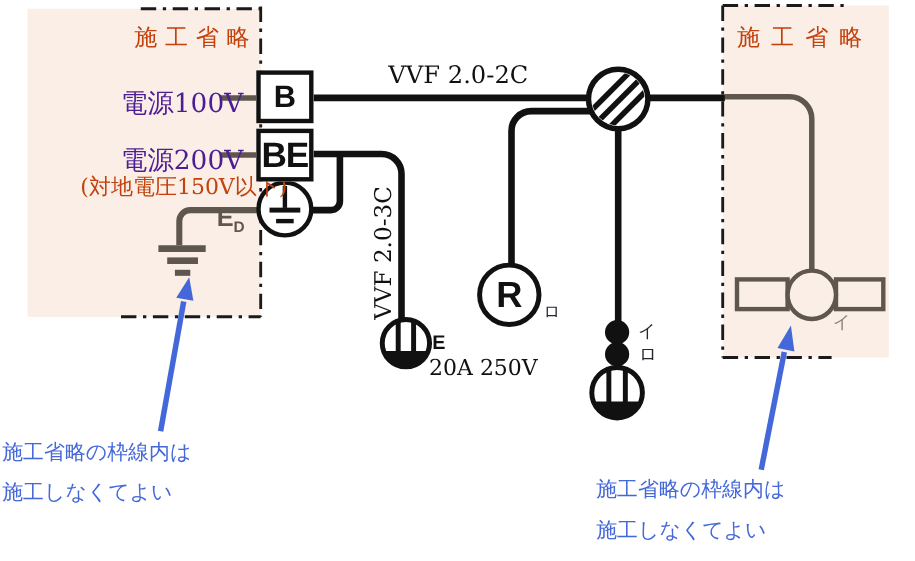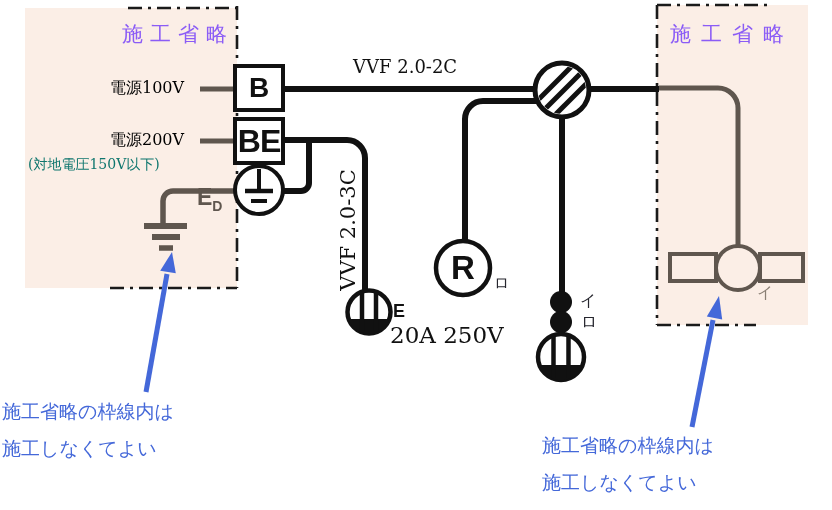--- a/index.html
+++ b/index.html
@@ -2,25 +2,25 @@
 <html><head>
 <meta charset="utf-8">
 <style>
   html,body{margin:0;padding:0;background:#fff;}
   #stage{
     position:relative;width:832px;height:510px;background:#ffffff;overflow:hidden;
     font-family:"DejaVu Serif","Liberation Serif",serif;
   }
   #stage svg{position:absolute;left:0;top:0;}
   .txt{position:absolute;white-space:nowrap;}
-  .omit-label{font-size:21px;color:#8b5cf6;letter-spacing:7px;font-family:Liberation Mono, monospace;}
-  .src-label{font-size:16px;color:#000000;}
-  .note-label{font-size:14px;color:#0f766e;}
-  .cable-label{font-size:18px;color:#111;}
-  .rating-label{font-size:23px;color:#111;}
+  .omit-label{font-size:21px;color:#c2410c;letter-spacing:7px;font-family:Liberation Mono, monospace;}
+  .src-label{font-size:24px;color:#4c1d95;}
+  .note-label{font-size:20px;color:#c2410c;margin-left:45px;}
+  .cable-label{font-size:22px;color:#111;}
+  .rating-label{font-size:20px;color:#111;}
   .device-box{
     position:absolute;background:#fff;border:4px solid #111;
     display:flex;align-items:center;justify-content:center;
     font-family:"Liberation Sans","DejaVu Sans",sans-serif;font-weight:600;color:#111;
   }
   .r-letter{
     position:absolute;display:flex;align-items:center;justify-content:center;
     font-family:"Liberation Sans","DejaVu Sans",sans-serif;font-weight:600;color:#111;
   }
   .ed-label{font-family:"Liberation Sans","DejaVu Sans",sans-serif;font-weight:700;color:#5f564e;font-size:23px;}

